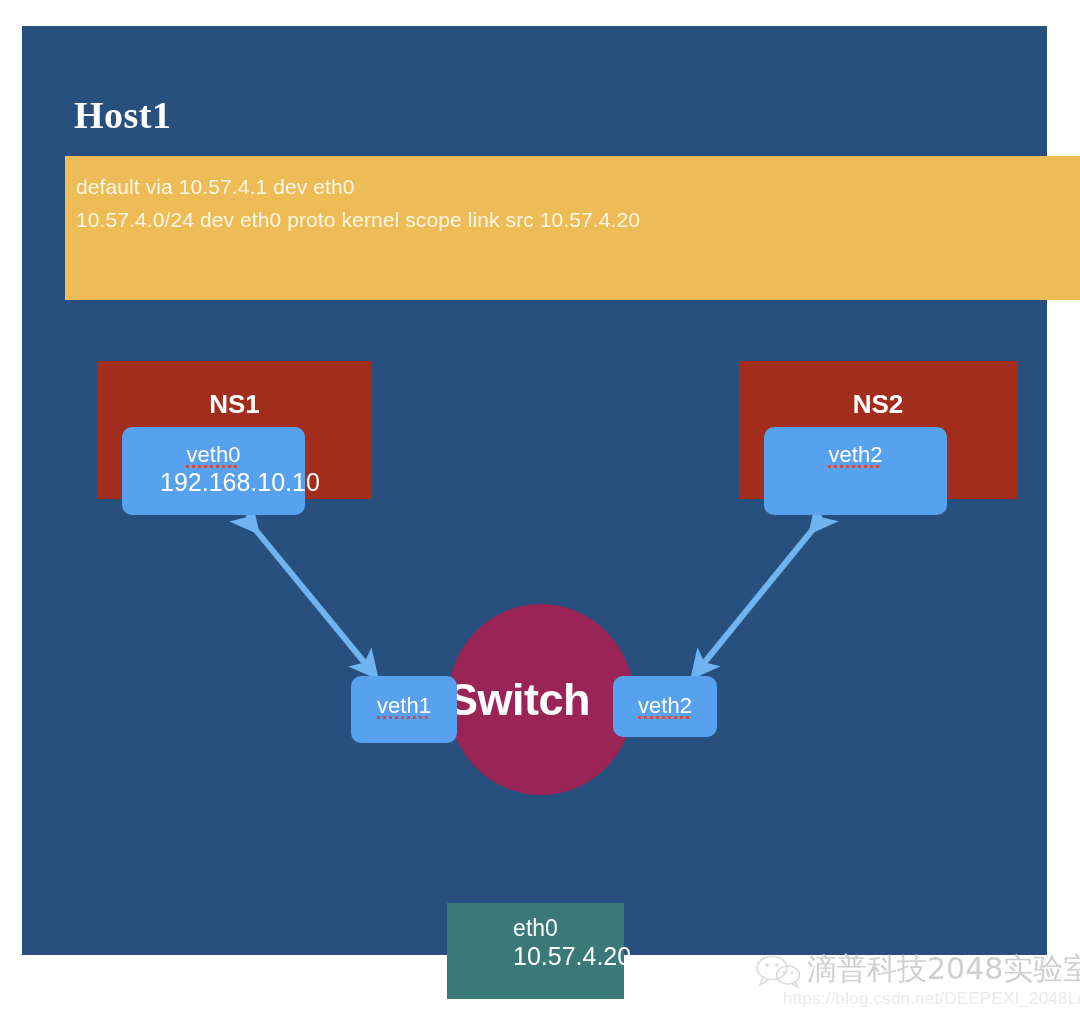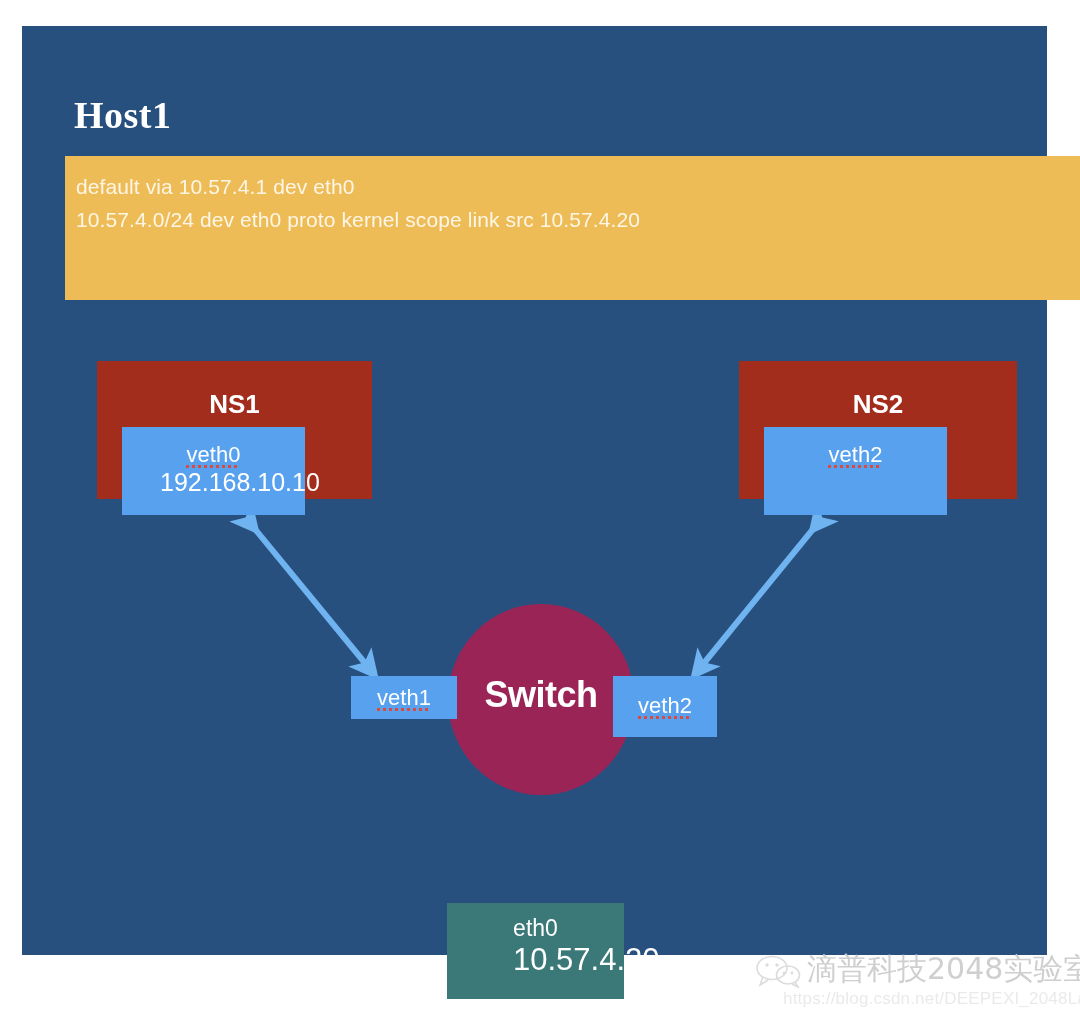--- a/index.html
+++ b/index.html
@@ -77,20 +77,21 @@
   #ns1-box { left: 75px;  top: 335px; width: 275px; height: 138px; }
   #ns2-box { left: 717px; top: 335px; width: 278px; height: 138px; }
 
   
   .iface-box {
     position: absolute;
     background: #57a1ef;
     text-align: center;
     color: #ffffff;
     box-sizing: border-box;
+    border-radius: 10px;
   }
   .iface-name {
     display: block;
     font-size: 22px;
     font-weight: 400;
     line-height: 1.15;
     color: #ffffff;
     text-decoration: underline;
     text-decoration-style: dotted;
     text-decoration-color: #d94b3f;
@@ -101,61 +102,61 @@
     display: block;
     font-size: 25px;
     font-weight: 400;
     line-height: 1.2;
     color: #ffffff;
     margin-left: 38px;
   }
 
   #veth0-box { left: 122px; top: 427px; width: 183px; height: 88px; padding-top: 15px; }
   #veth2a-box { left: 764px; top: 427px; width: 183px; height: 88px; padding-top: 15px; }
-  #veth1-box { left: 351px; top: 676px; width: 106px; height: 43px; padding-top: 9px; }
+  #veth1-box { left: 351px; top: 676px; width: 106px; height: 67px; padding-top: 17px; }
   #veth2b-box { left: 613px; top: 676px; width: 104px; height: 61px; padding-top: 17px; }
 
   
   #switch-circle {
     position: absolute;
     left: 448px;
     top: 604px;
     width: 186px;
     height: 191px;
     border-radius: 50%;
     background: #9b2457;
   }
   #switch-label {
     position: absolute;
-    left: 448px;
+    left: 426px;
     top: 675px;
     width: 186px;
     text-align: center;
-    font-size: 36px;
+    font-size: 45px;
     font-weight: 600;
     color: #ffffff;
     line-height: 1.1;
     letter-spacing: -0.5px;
   }
 
   
   #eth0-box {
     position: absolute;
     left: 447px;
     top: 903px;
     width: 177px;
     height: 96px;
     background: #3b7878;
     text-align: center;
     box-sizing: border-box;
     padding-top: 12px;
     color: #ffffff;
   }
   #eth0-box .iface-name { text-decoration: none; font-size: 23px; }
-  #eth0-box .iface-ip { font-size: 31px; padding-left: 28px; }
+  #eth0-box .iface-ip { font-size: 25px; padding-left: 28px; }
 
   
   #arrows {
     position: absolute;
     left: 0; top: 0;
     width: 1080px;
     height: 1018px;
     pointer-events: none;
   }
 

